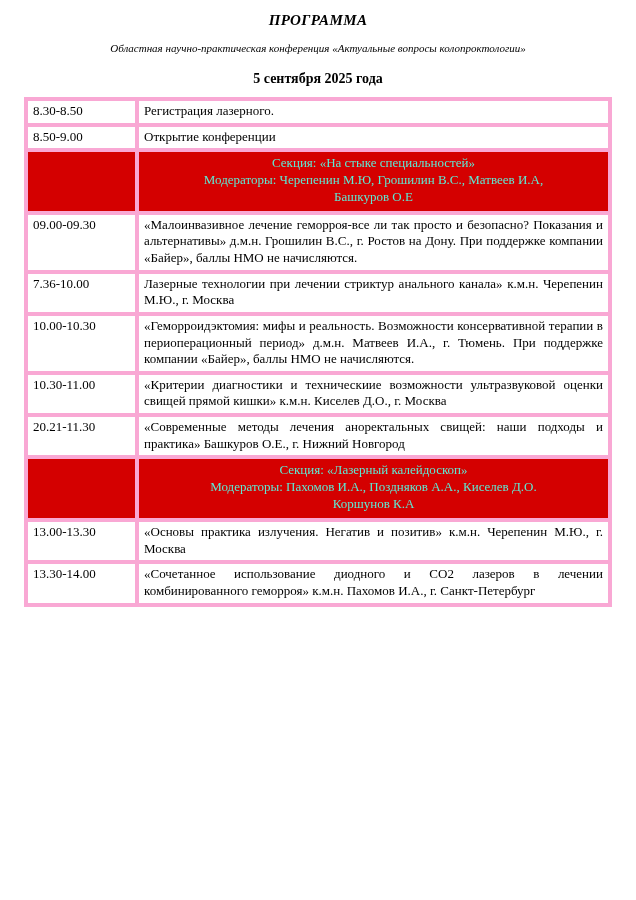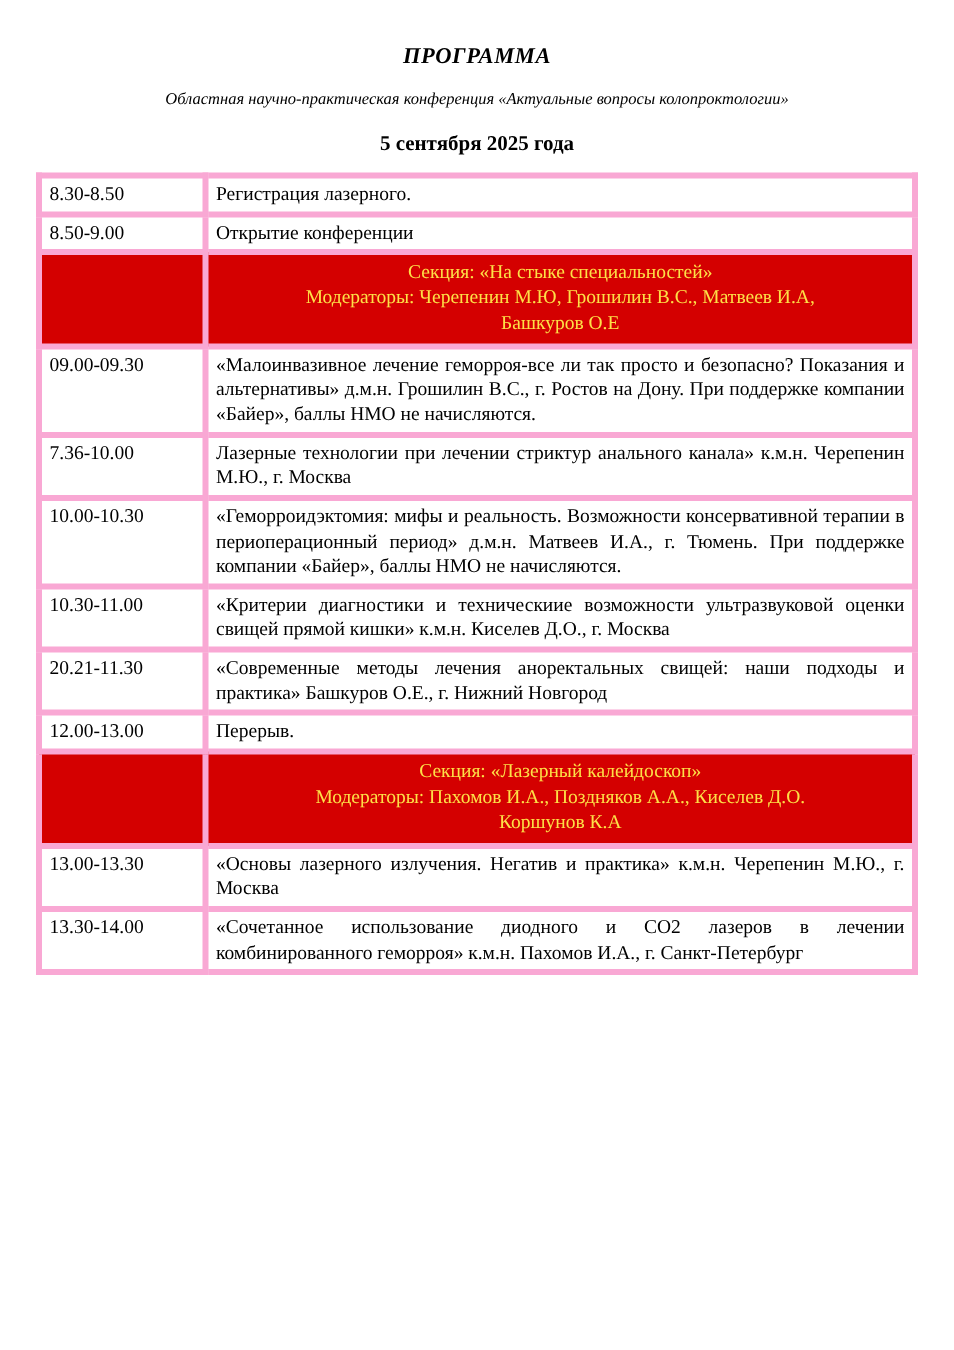--- a/index.html
+++ b/index.html
@@ -9,21 +9,21 @@
   }
   body {
     width: 636px;
     min-height: 900px;
     font-family: "Liberation Serif", "DejaVu Serif", serif;
     color: #000000;
   }
   .page {
     width: 636px;
     box-sizing: border-box;
-    padding: 26px 24px 20px 24px;
+    padding: 8px 24px 20px 24px;
   }
   .doc-title {
     text-align: center;
     font-style: italic;
     font-weight: bold;
     font-size: 15px;
     letter-spacing: 0.4px;
     margin: 4px 0 12px 0;
   }
   .doc-subtitle {
@@ -55,21 +55,21 @@
     width: 97px;
     white-space: nowrap;
   }
   td.desc {
     text-align: justify;
     text-justify: inter-word;
     hyphens: auto;
   }
   tr.section-row td {
     background: #d40000;
-    color: #fde047;
+    color: #5eead4;
     text-align: center;
     padding: 3px 6px 5px 6px;
     line-height: 1.3;
   }
   tr.section-row td .sec-line {
     display: block;
   }
   .spacer-cell {
     background: #d40000;
     border-right: 1px solid #000000;
@@ -115,35 +115,31 @@
           <td class="desc">«Геморроидэктомия: мифы и реальность. Возможности консервативной терапии в периоперационный период» д.м.н. Матвеев И.А., г. Тюмень. При поддержке компании «Байер», баллы НМО не начисляются.</td>
         </tr>
         <tr>
           <td class="time">10.30-11.00</td>
           <td class="desc">«Критерии диагностики и техническиие возможности ультразвуковой оценки свищей прямой кишки» к.м.н. Киселев Д.О., г. Москва</td>
         </tr>
         <tr>
           <td class="time">20.21-11.30</td>
           <td class="desc">«Современные методы лечения аноректальных свищей: наши подходы и практика» Башкуров О.Е., г. Нижний Новгород</td>
         </tr>
-        <tr>
-          <td class="time">12.00-13.00</td>
-          <td class="desc">Перерыв.</td>
-        </tr>
         <tr class="section-row">
           <td class="time spacer-cell"></td>
           <td>
             <span class="sec-line">Секция: «Лазерный калейдоскоп»</span>
             <span class="sec-line">Модераторы: Пахомов И.А., Поздняков А.А., Киселев Д.О.</span>
             <span class="sec-line">Коршунов К.А</span>
           </td>
         </tr>
         <tr>
           <td class="time">13.00-13.30</td>
-          <td class="desc">«Основы лазерного излучения. Негатив и практика» к.м.н. Черепенин М.Ю., г. Москва</td>
+          <td class="desc">«Основы практика излучения. Негатив и позитив» к.м.н. Черепенин М.Ю., г. Москва</td>
         </tr>
         <tr>
           <td class="time">13.30-14.00</td>
           <td class="desc">«Сочетанное использование диодного и СО2 лазеров в лечении комбинированного геморроя» к.м.н. Пахомов И.А., г. Санкт-Петербург</td>
         </tr>
       </tbody>
   </table>
 
 </div>
 

